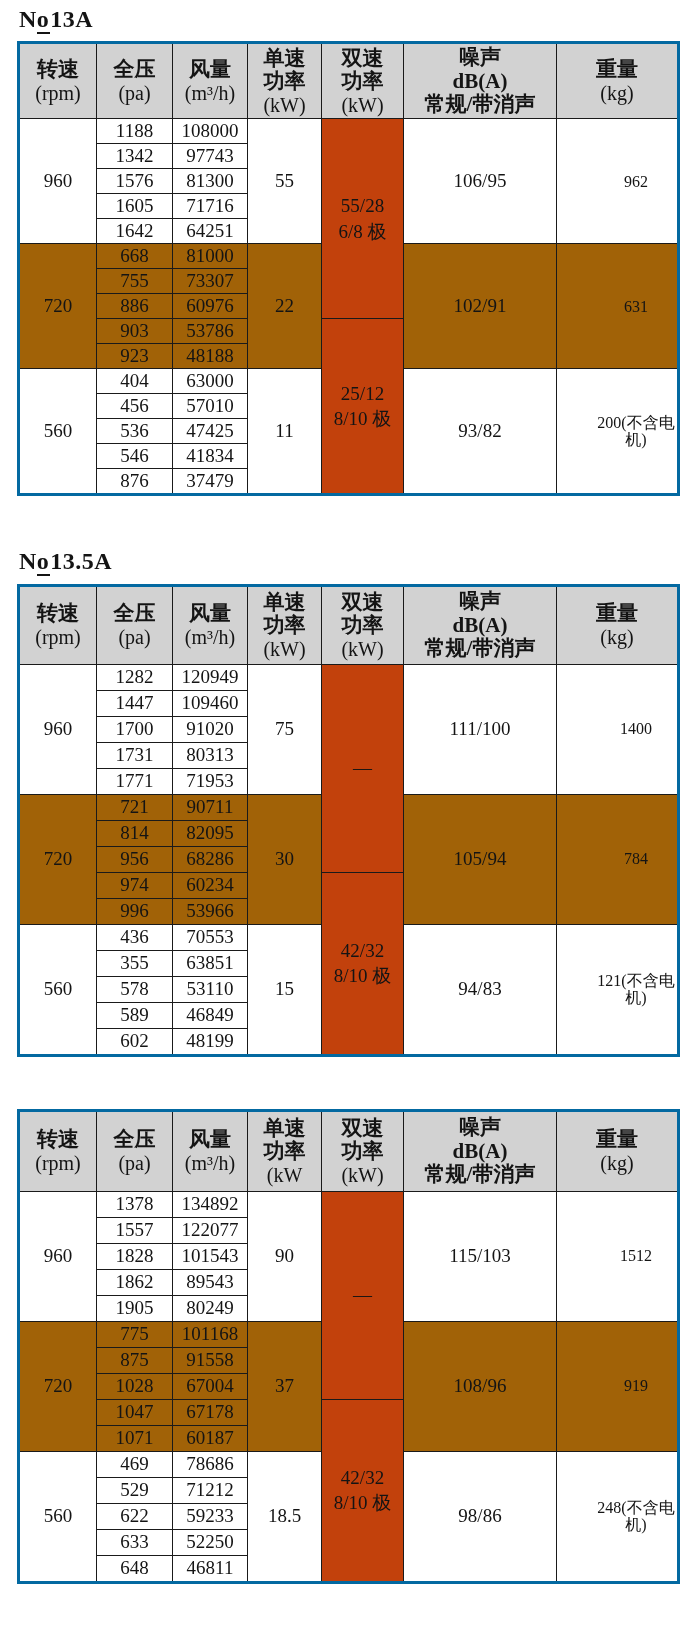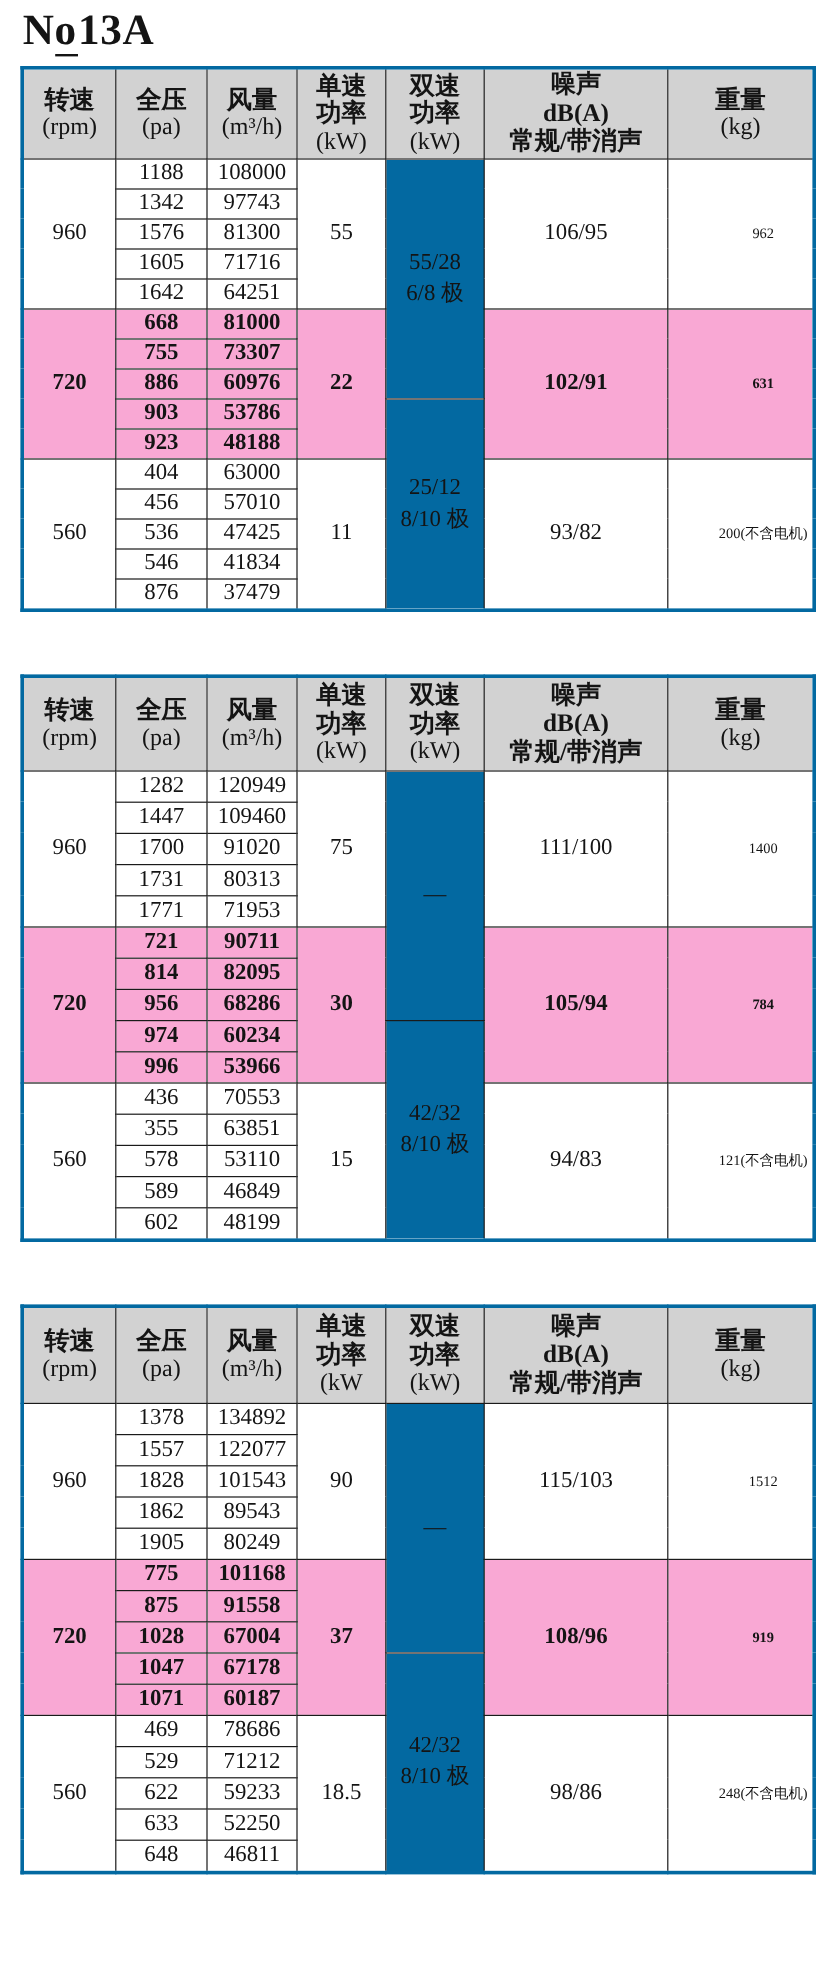--- a/index.html
+++ b/index.html
@@ -1,31 +1,31 @@
 <!DOCTYPE html>
 <html><head>
 <meta charset="utf-8">
 <style>
   html,body{margin:0;padding:0;background:#ffffff;}
   body{width:700px;font-family:"Liberation Serif","DejaVu Serif",serif;color:#141414;}
   .page{padding:6px 21px 14px 17px;}
   .spec-section{margin:0;}
   .spec-section + .spec-section{margin-top:52px;}
-  h2.tbl-title{margin:0 0 9px 2px;font-size:36px;font-weight:bold;letter-spacing:0.5px;line-height:1.1;}
+  h2.tbl-title{margin:0 0 9px 2px;font-size:24px;font-weight:bold;letter-spacing:0.5px;line-height:1.1;}
   h2.tbl-title .numero-o{border-bottom:2px solid #141414;padding:0 1px 0 0;}
   table.spec-table{border-collapse:collapse;table-layout:fixed;width:660px;border:3px solid #0369a1;}
   th,td{border:1.5px solid #1a1a1a;text-align:center;vertical-align:middle;padding:0;overflow:hidden;}
   th{background:#d2d2d2;font-weight:bold;height:74px;font-size:21px;line-height:1.12;}
   th .hl{white-space:nowrap;}
   th .hl.unit{font-weight:normal;font-size:20px;}
   tbody td{font-size:19px;height:24px;line-height:1.1;background:#ffffff;}
-  tbody td.shade{background:#f9a8d4;font-weight:bold;}
-  td.c-dual{background:#0369a1;}
+  tbody td.shade{background:#a16207;}
+  td.c-dual{background:#c2410c;}
   td.c-dual .dl{line-height:1.35;}
-  td.c-wt{font-size:12px;padding-left:38px;}
+  td.c-wt{font-size:16px;padding-left:38px;}
   .tbl-1 th{height:77px;} .tbl-2 th{height:79px;}
   .tbl-1 tbody td,.tbl-2 tbody td{height:25px;}
   col.w0{width:78px;} col.w1{width:76px;} col.w2{width:75px;}
   col.w3{width:74px;} col.w4{width:82px;} col.w5{width:153px;} col.w6{width:122px;}
 </style>
 </head>
 <body>
 
 <main class="page">
     <section class="spec-section tbl-0">
@@ -153,20 +153,21 @@
             <td class="c-flow">41834</td>
           </tr>
           <tr>
             <td class="c-pa">876</td>
             <td class="c-flow">37479</td>
           </tr>
         </tbody>
       </table>
     </section>
     <section class="spec-section tbl-1">
+      <h2 class="tbl-title"><span>N</span><span class="numero-o">o</span><span>13.5A</span></h2>
       <table class="spec-table">
         <colgroup>
           <col class="w0">
           <col class="w1">
           <col class="w2">
           <col class="w3">
           <col class="w4">
           <col class="w5">
           <col class="w6">
         </colgroup>

